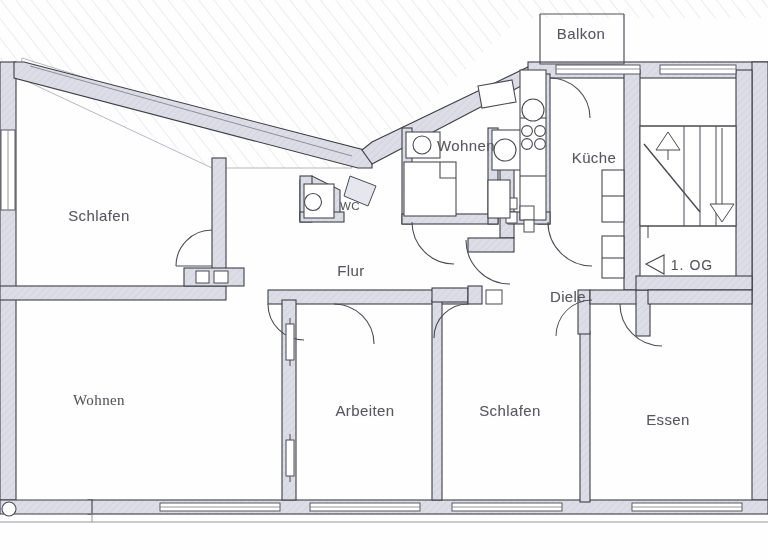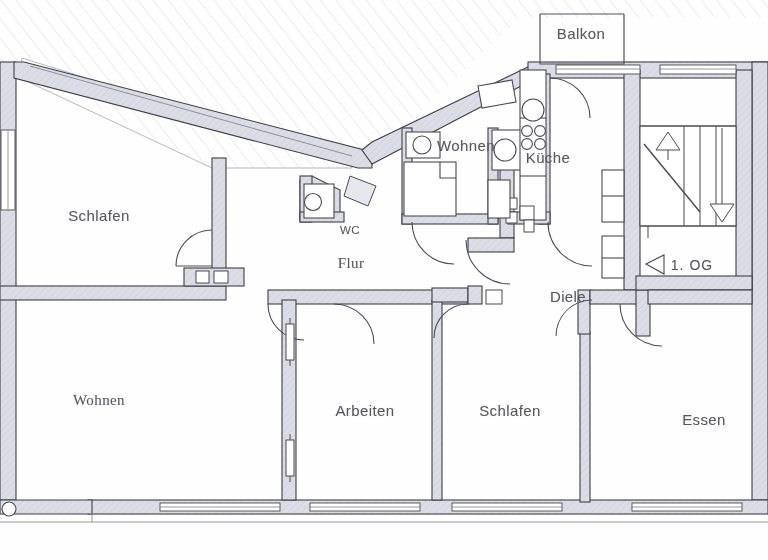--- a/index.html
+++ b/index.html
@@ -26,21 +26,21 @@
     position:absolute;
     font-family:"Liberation Sans", sans-serif;
     font-size:15px;
     color:#57575c;
     letter-spacing:.4px;
     white-space:nowrap;
     transform:translate(-50%,-50%);
     pointer-events:none;
     text-shadow:0 0 1px rgba(120,120,130,.25);
   }
-  .room-label.sm{ font-size:11.5px;margin-top:24px; }
+  .room-label.sm{ font-size:11.5px; }
   .room-label.lvl{ font-size:14px; color:#55555a; letter-spacing:1px;}
 </style>
 </head>
 <body>
 
 <div id="plan-root">
 
   <svg id="plan-svg" viewBox="0 0 768 560">
     <defs>
       <pattern id="roofHatch" width="12" height="12" patternUnits="userSpaceOnUse" patternTransform="rotate(-38)">
@@ -284,35 +284,35 @@
     </g>
 
     <g fill="none" stroke="#8a8a95" stroke-width="0.9">
       <polyline points="0,522 92,522 92,508"></polyline>
       <line x1="92" y1="522" x2="768" y2="522"></line>
     </g>
   </svg>
 
   <div class="room-label" style="left:99px;  top:215px;">Schlafen</div>
 
-  <div class="room-label" style="left:351px; top:263px;font-family:Liberation Serif, serif;">Flur</div>
+  <div class="room-label" style="left:351px; top:270px;">Flur</div>
 
   <div class="room-label sm" style="left:350px; top:206px;">WC</div>
 
   <div class="room-label" style="left:466px; top:145px;">Wohnen</div>
 
-  <div class="room-label" style="left:548px; top:157px;">Küche</div>
+  <div class="room-label" style="left:594px; top:157px;">Küche</div>
 
   <div class="room-label" style="left:581px; top:33px;">Balkon</div>
 
   <div class="room-label" style="left:568px; top:296px;text-align:center;">Diele</div>
 
   <div class="room-label" style="left:99px;  top:400px;font-family:Liberation Serif, serif;">Wohnen</div>
 
   <div class="room-label" style="left:365px; top:410px;">Arbeiten</div>
 
   <div class="room-label" style="left:510px; top:410px;">Schlafen</div>
 
-  <div class="room-label" style="left:668px; top:419px;margin-left:36px;">Essen</div>
+  <div class="room-label" style="left:668px; top:419px;">Essen</div>
 
   <div class="room-label lvl" style="left:692px; top:265px;">1. OG</div>
 
 </div>
 
 </body></html>

